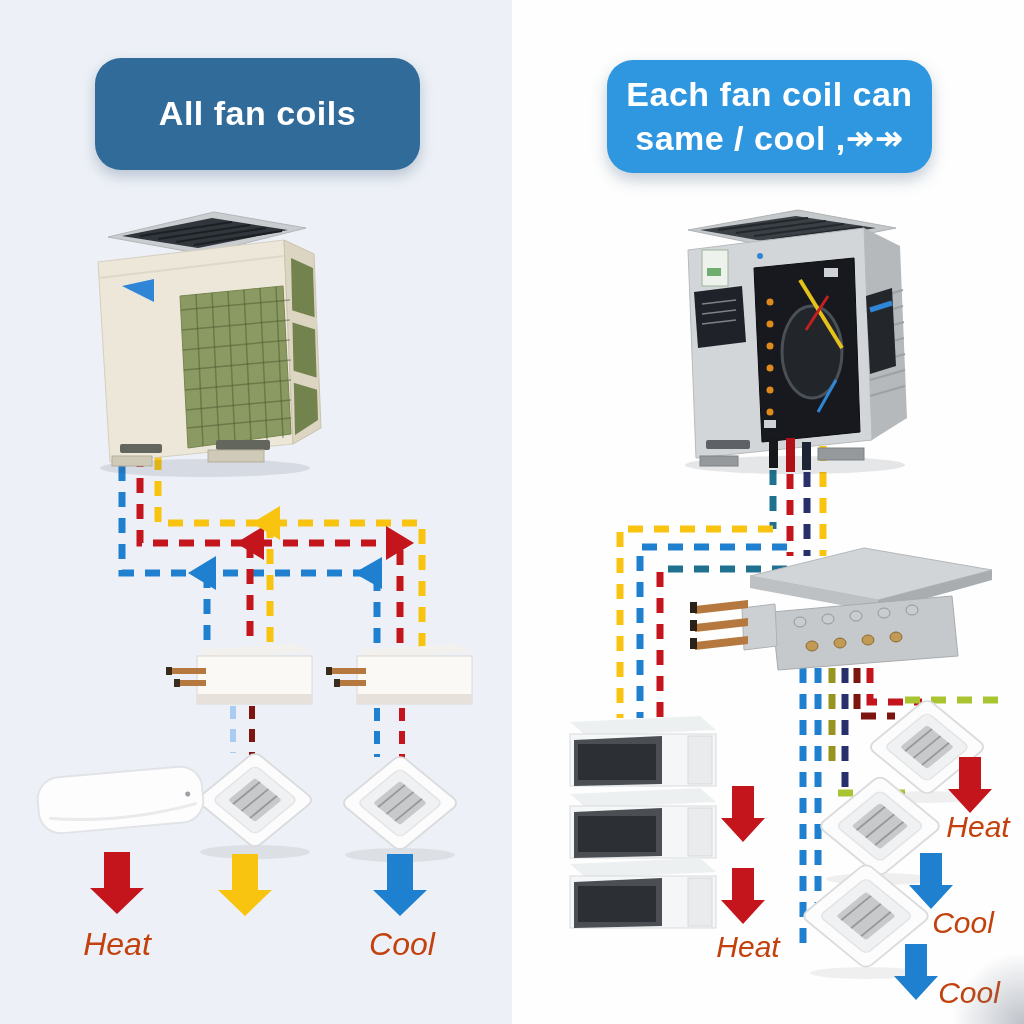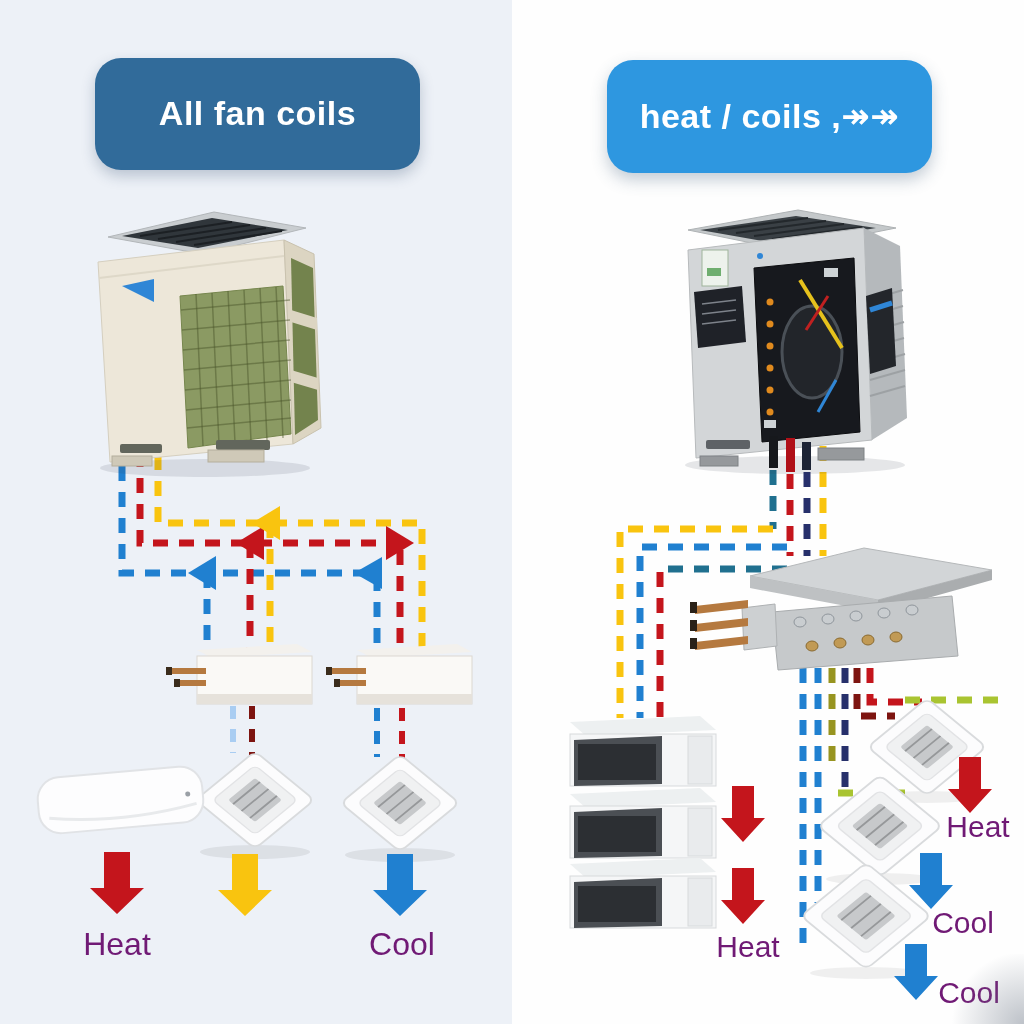--- a/index.html
+++ b/index.html
@@ -18,21 +18,21 @@
   .pipe-thin{fill:none;stroke-width:6;stroke-dasharray:13 10;}
   .badge{
     position:absolute;border-radius:26px;color:#ffffff;font-weight:bold;
     text-align:center;display:flex;flex-direction:column;justify-content:center;
     line-height:1.28;letter-spacing:.5px;
   }
   #badge-left{left:95px;top:58px;width:325px;height:112px;font-size:34px;
     background:#316b9a;box-shadow:0 6px 14px rgba(30,60,95,.25);}
   #badge-right{left:607px;top:60px;width:325px;height:113px;font-size:34px;
     background:#2e97e0;box-shadow:0 7px 16px rgba(60,90,120,.30);}
-  .mode-label{position:absolute;color:#701a75;
+  .mode-label{position:absolute;font-style:italic;color:#c2410c;
     transform:translateX(-50%);white-space:nowrap;}
   .label-l{font-size:32px;}
   .label-r{font-size:30px;}
 </style>
 </head>
 <body>
 
 <div id="stage">
 
   <div class="bg-half" id="bg-left"></div>
@@ -255,21 +255,22 @@
       <polygon points="959,757 981,757 981,789 992,789 970,813 948,789 959,789" fill="#c4151c"></polygon>
       <polygon points="920,853 942,853 942,885 953,885 931,909 909,885 920,885" fill="#2080d0"></polygon>
       <polygon points="905,944 927,944 927,976 938,976 916,1000 894,976 905,976" fill="#2080d0"></polygon>
     </g>
   </svg>
 
   <div class="badge" id="badge-left">
     <span>All fan coils</span>
   </div>
   <div class="badge" id="badge-right">
-    <span>heat / coils ,↠↠</span>
+    <span>Each fan coil can</span>
+    <span>same / cool ,↠↠</span>
   </div>
 
   <div class="mode-label label-l" style="left:117px;top:926px;">Heat</div>
   <div class="mode-label label-l" style="left:402px;top:926px;">Cool</div>
 
   <div class="mode-label label-r" style="left:748px;top:930px;">Heat</div>
   <div class="mode-label label-r" style="left:978px;top:810px;">Heat</div>
   <div class="mode-label label-r" style="left:963px;top:906px;">Cool</div>
   <div class="mode-label label-r" style="left:969px;top:976px;">Cool</div>
 

